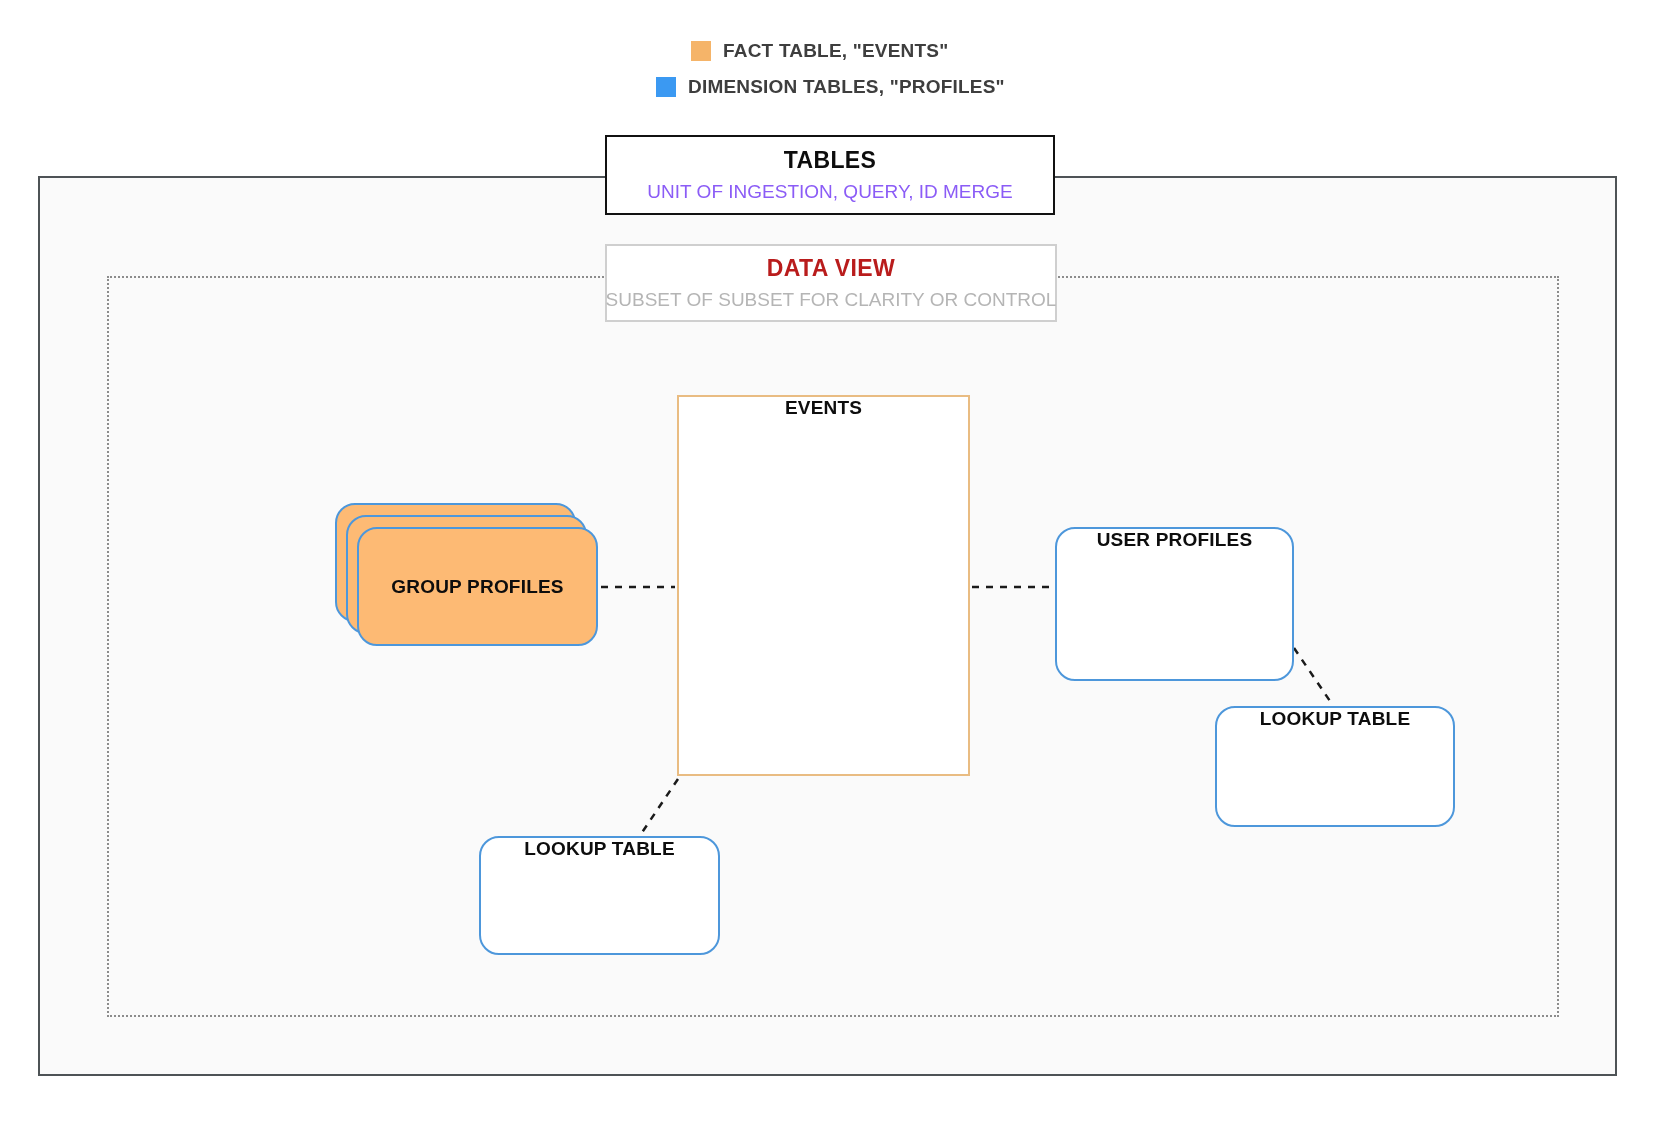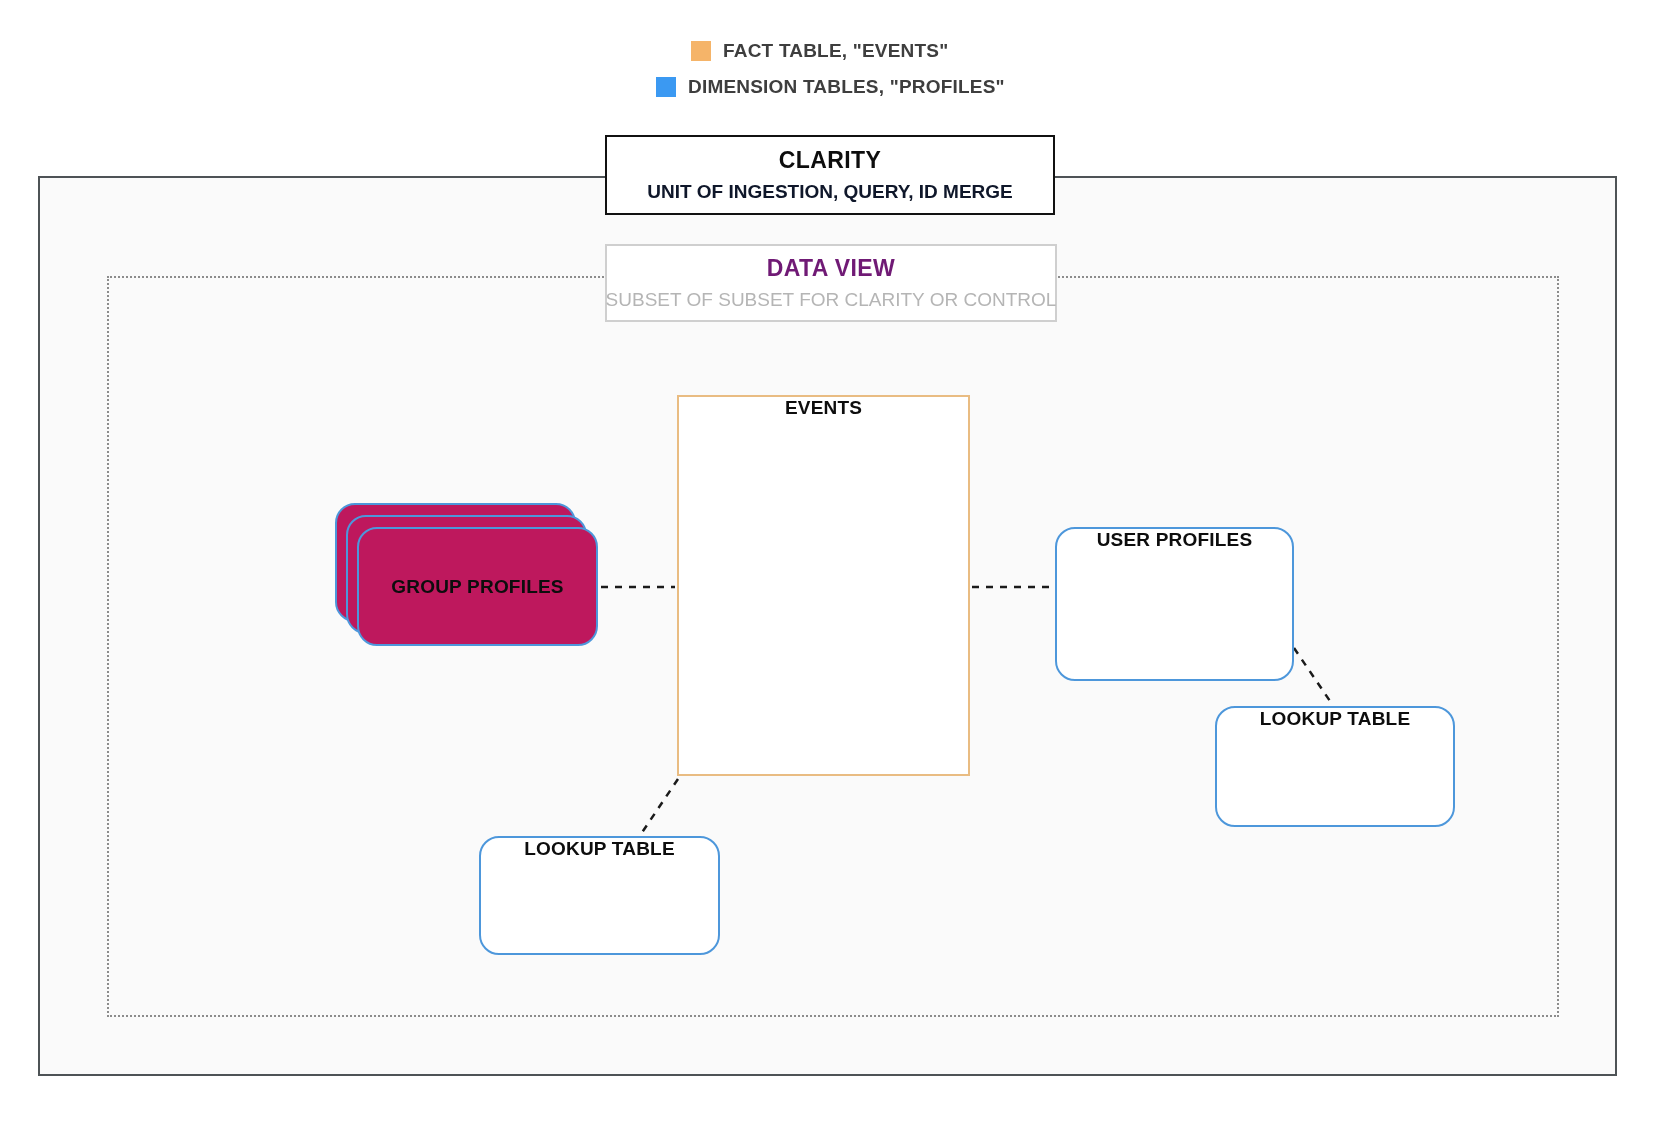--- a/index.html
+++ b/index.html
@@ -31,22 +31,22 @@
 
   
   .header-box{
     position:absolute;box-sizing:border-box;background:#ffffff;
     display:flex;flex-direction:column;align-items:center;justify-content:center;gap:7px;
     text-align:center;
   }
   .project-box{left:605px;top:135px;width:450px;height:80px;border:2.5px solid #111111;}
   .dataview-box{left:605px;top:244px;width:452px;height:78px;border:2px solid #CFCFCF;}
   .project-title{font-size:23px;font-weight:bold;color:#0D0D0D;letter-spacing:.4px;}
-  .project-sub{font-size:19px;color:#0f172a;white-space:nowrap;font-weight:bold;}
-  .dv-title{font-size:23px;font-weight:bold;color:#701a75;letter-spacing:.4px;}
+  .project-sub{font-size:19px;color:#8b5cf6;white-space:nowrap;}
+  .dv-title{font-size:23px;font-weight:bold;color:#b91c1c;letter-spacing:.4px;}
   .dv-sub{font-size:19px;color:#B5B5B5;white-space:nowrap;}
 
   
   svg.connectors{position:absolute;inset:0;width:1664px;height:1128px;pointer-events:none;}
   .connector-line{stroke:var(--connector,#1A1A1A);stroke-width:2.5;stroke-dasharray:7 7;fill:none;}
 
   
   .node{
     position:absolute;box-sizing:border-box;background:#ffffff;
     border:2px solid var(--dimension-border,#4D97DB);border-radius:20px;
@@ -56,21 +56,21 @@
   .node-events{
     left:677px;top:395px;width:293px;height:381px;
     border:2px solid var(--fact-border,#E9BC82);border-radius:0;
   }
   .node-user-profiles{left:1055px;top:527px;width:239px;height:154px;}
   .node-lookup-right{left:1215px;top:706px;width:240px;height:121px;}
   .node-lookup-bottom{left:479px;top:836px;width:241px;height:119px;}
 
   .stack{position:absolute;left:335px;top:503px;width:263px;height:143px;}
   .stack .layer{
-    position:absolute;width:241px;height:119px;box-sizing:border-box;background:#be185d;
+    position:absolute;width:241px;height:119px;box-sizing:border-box;background:#fdba74;
     border:2px solid var(--dimension-border,#4D97DB);border-radius:20px;
   }
   .stack .l0{left:0;top:0;}
   .stack .l1{left:11px;top:12px;}
   .stack .l2{left:22px;top:24px;display:flex;align-items:center;justify-content:center;
     font-size:19px;font-weight:bold;color:#0D0D0D;letter-spacing:.2px;white-space:nowrap;}
 </style>
 </head>
 <body>
 
@@ -89,21 +89,21 @@
   <div class="dotted-box"></div>
 
   <svg class="connectors" viewBox="0 0 1664 1128">
     <line class="connector-line" x1="601" y1="587" x2="675" y2="587"></line>
     <line class="connector-line" x1="972" y1="587" x2="1053" y2="587"></line>
     <line class="connector-line" x1="1294" y1="648" x2="1332" y2="704"></line>
     <line class="connector-line" x1="678" y1="779" x2="641" y2="834"></line>
   </svg>
 
   <div class="header-box project-box">
-    <div class="project-title">CLARITY</div>
+    <div class="project-title">TABLES</div>
     <div class="project-sub">UNIT OF INGESTION, QUERY, ID MERGE</div>
   </div>
 
   <div class="header-box dataview-box">
     <div class="dv-title">DATA VIEW</div>
     <div class="dv-sub">SUBSET OF SUBSET FOR CLARITY OR CONTROL</div>
   </div>
 
   <div class="node node-events">
     <span>EVENTS</span>

